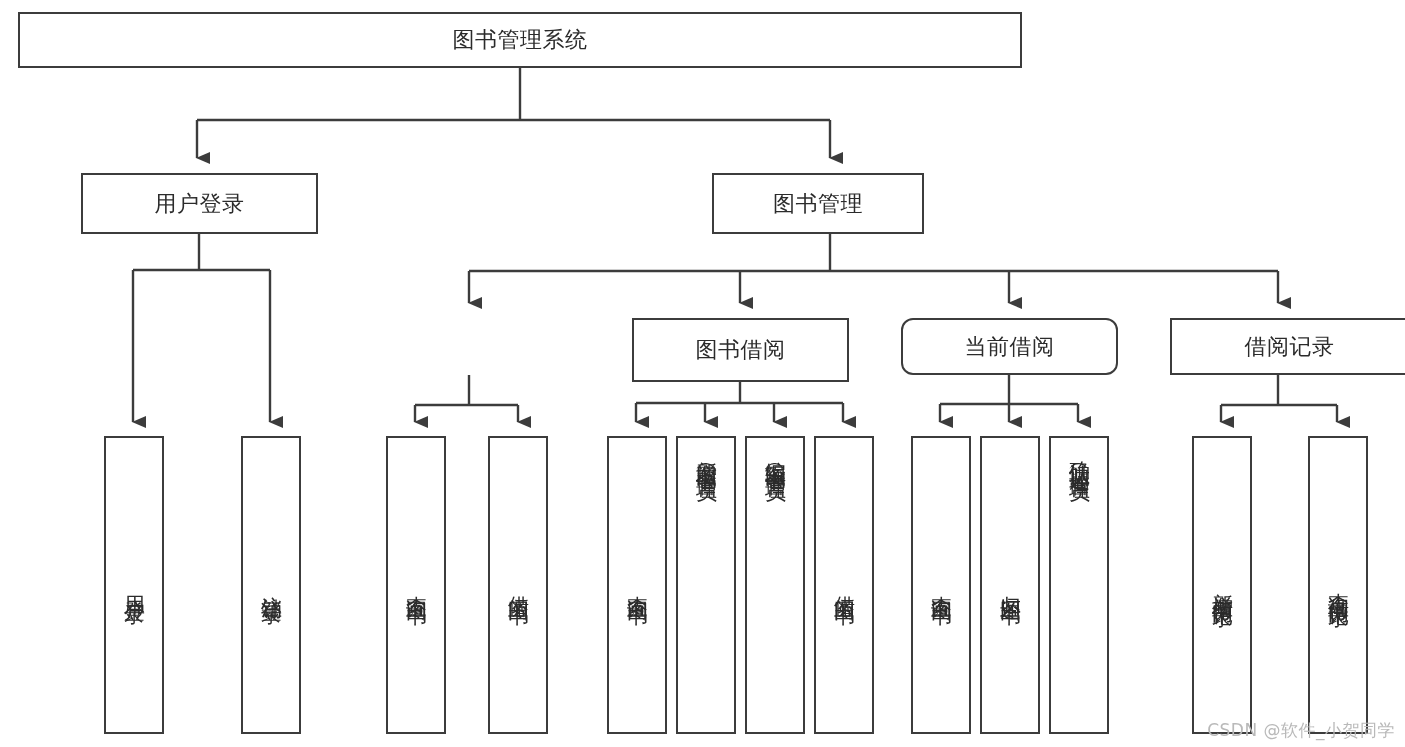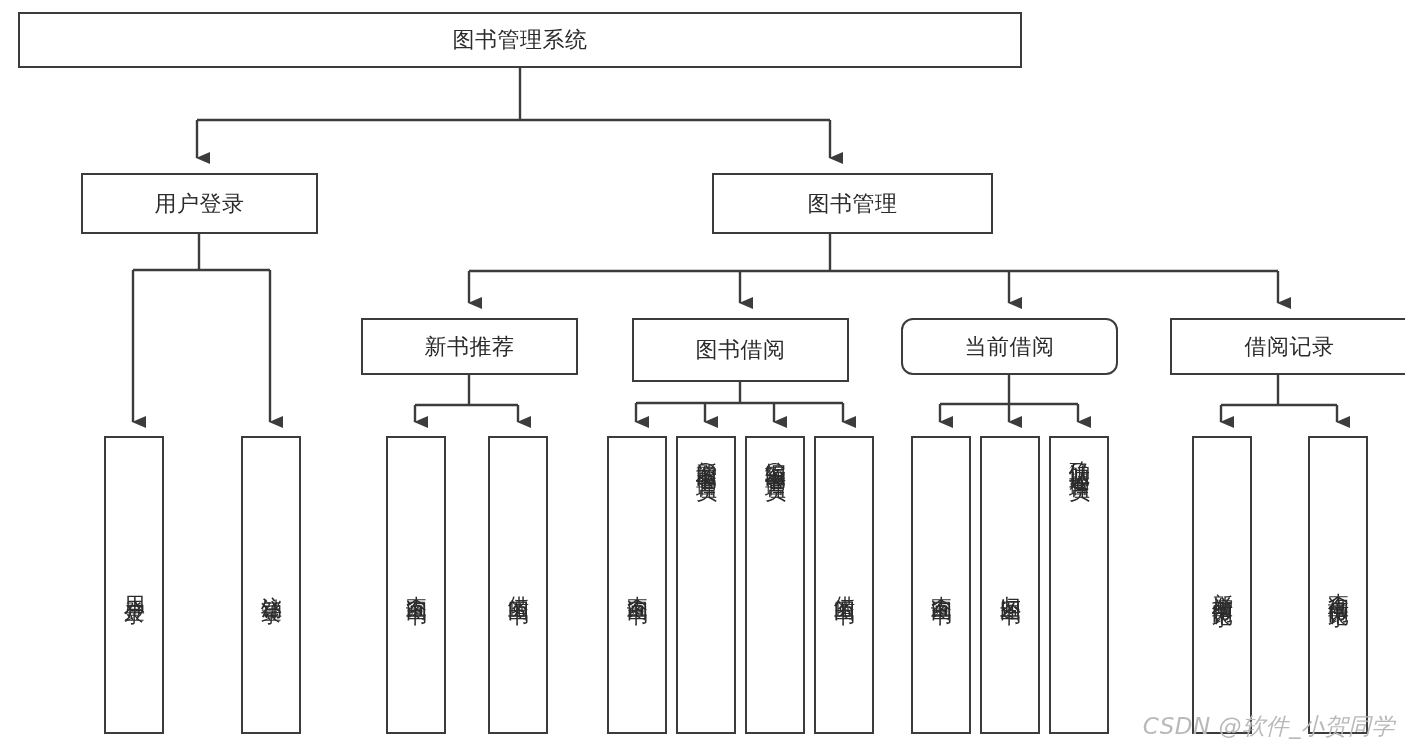--- a/index.html
+++ b/index.html
@@ -62,27 +62,26 @@
   }
   .node.vert.centered {
     align-items: center;
     padding-top: 0;
   }
   
   #watermark {
     position: absolute;
     right: 10px;
     bottom: 5px;
-    font-size: 23px;
+    font-size: 17px;
     color: #b9b9b9;
     letter-spacing: 0.5px;
     z-index: 9;
     white-space: nowrap;
     pointer-events: none;
-    font-style: italic;
   }
 </style>
 </head>
 <body>
 
 <div id="canvas">
 
   <svg id="diagram-svg" viewBox="0 0 1405 747" xmlns="http://www.w3.org/2000/svg">
     <defs>
       <marker id="arrow" viewBox="0 0 12 14" refX="6" refY="13" markerWidth="12" markerHeight="14" orient="auto-start-reverse" markerUnits="userSpaceOnUse">
@@ -134,27 +133,24 @@
   </svg>
 
   <div class="node horiz" style="left:18px; top:12px; width:1004px; height:56px;">
     <span class="label">图书管理系统</span>
   </div>
 
   <div class="node horiz" style="left:81px; top:173px; width:237px; height:61px;">
     <span class="label">用户登录</span>
   </div>
 
-  <div class="node horiz" style="left:712px; top:173px; width:281px; height:61px;">
+  <div class="node horiz" style="left:712px; top:173px; width:212px; height:61px;">
     <span class="label">图书管理</span>
   </div>
 
-  <div class="node horiz" style="left:361px; top:318px; width:217px; height:57px;">
-    <span class="label">新书推荐</span>
-  </div>
 
   <div class="node horiz" style="left:632px; top:318px; width:217px; height:64px;">
     <span class="label">图书借阅</span>
   </div>
 
   <div class="node horiz" style="left:901px; top:318px; width:217px; height:57px;border-radius:12px;">
     <span class="label">当前借阅</span>
   </div>
 
   <div class="node horiz" style="left:1170px; top:318px; width:239px; height:57px;">

